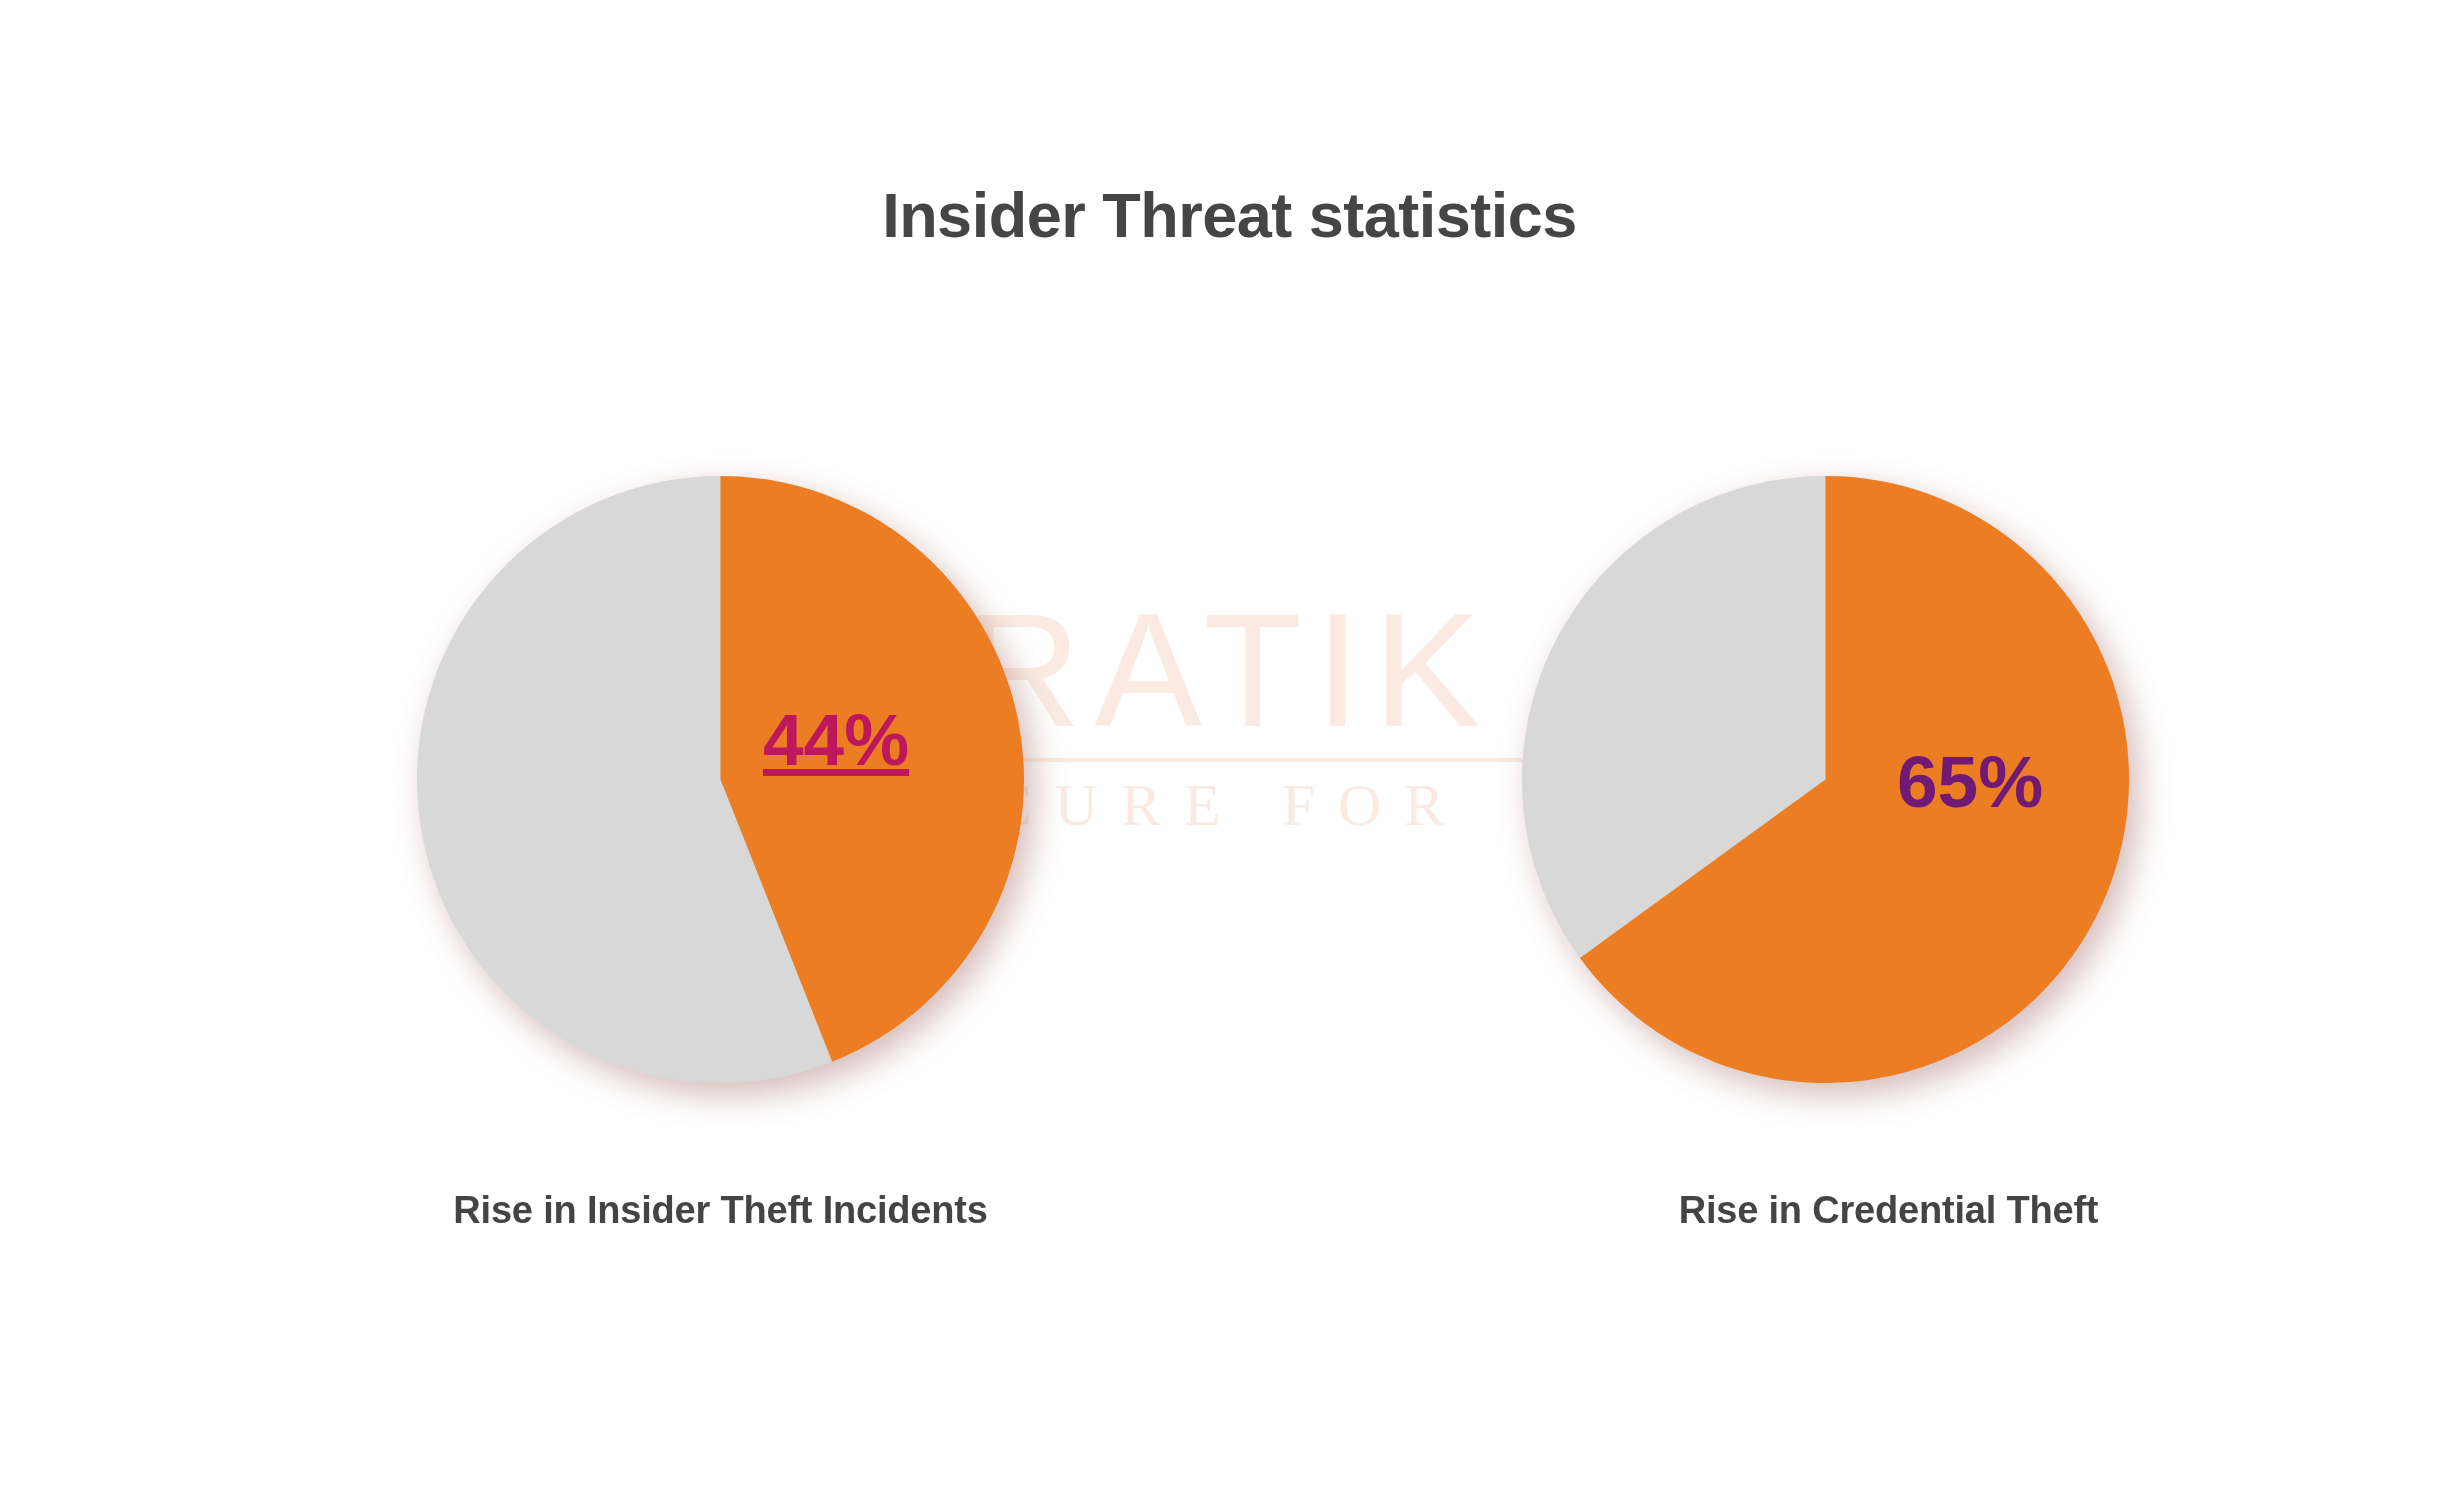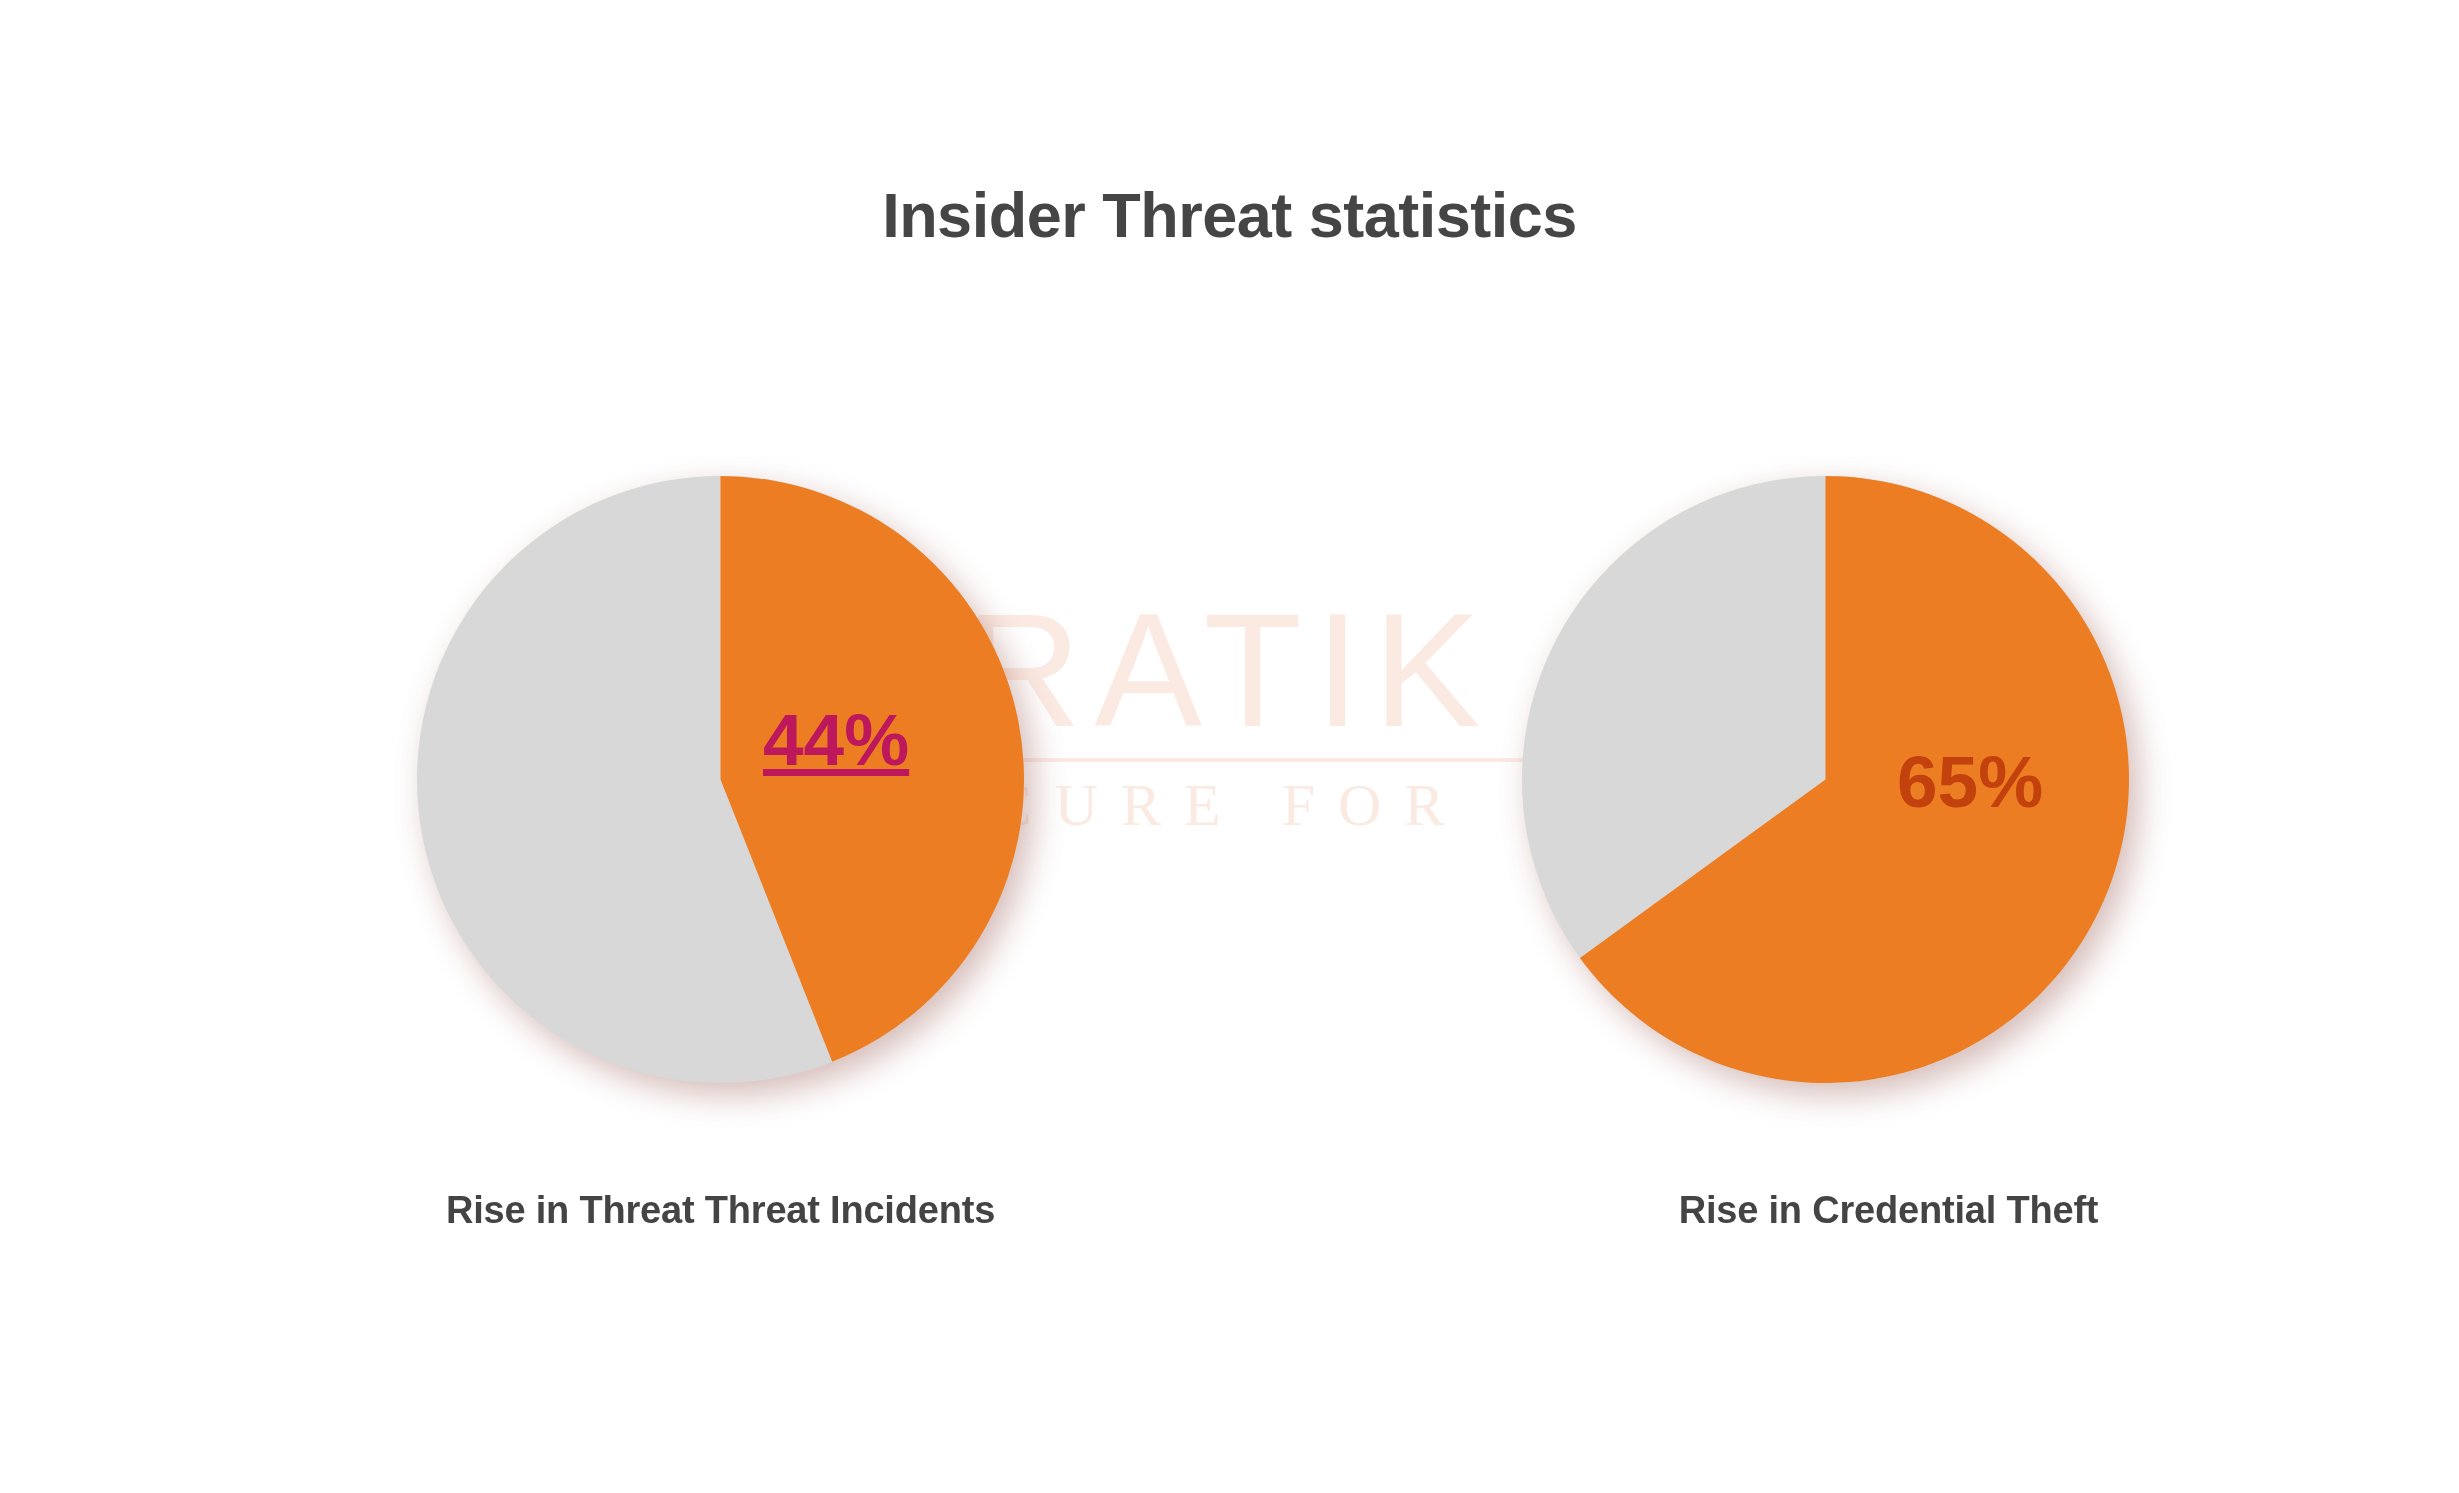--- a/index.html
+++ b/index.html
@@ -154,20 +154,20 @@
     </svg>
     <div class="pie-value" id="pie-value-1" style="color: #be185d; text-decoration: underline;">44%</div>
   </div>
 
   <div class="pie-block" id="pie-block-2">
     <div class="pie-shadow"></div>
     <svg class="pie-svg" viewBox="0 0 632 632">
       <circle cx="316" cy="316" r="316" fill="#D8D8D8"></circle>
       <path id="slice-2" fill="#ED7D22" d="M 316 316 L 316 0 A 316 316 0 1 1 60.350629777516644 501.7401397244215 Z"></path>
     </svg>
-    <div class="pie-value" id="pie-value-2" style="color: #c2410c;">65%</div>
+    <div class="pie-value" id="pie-value-2" style="color: #701a75;">65%</div>
   </div>
 
-  <div class="pie-caption" id="caption-1" style="color: rgb(68, 68, 68);">Rise in Threat Threat Incidents</div>
+  <div class="pie-caption" id="caption-1" style="color: rgb(68, 68, 68);">Rise in Insider Theft Incidents</div>
   <div class="pie-caption" id="caption-2" style="color: rgb(68, 68, 68);">Rise in Credential Theft</div>
 
 </div>
 
 
 </body></html>

